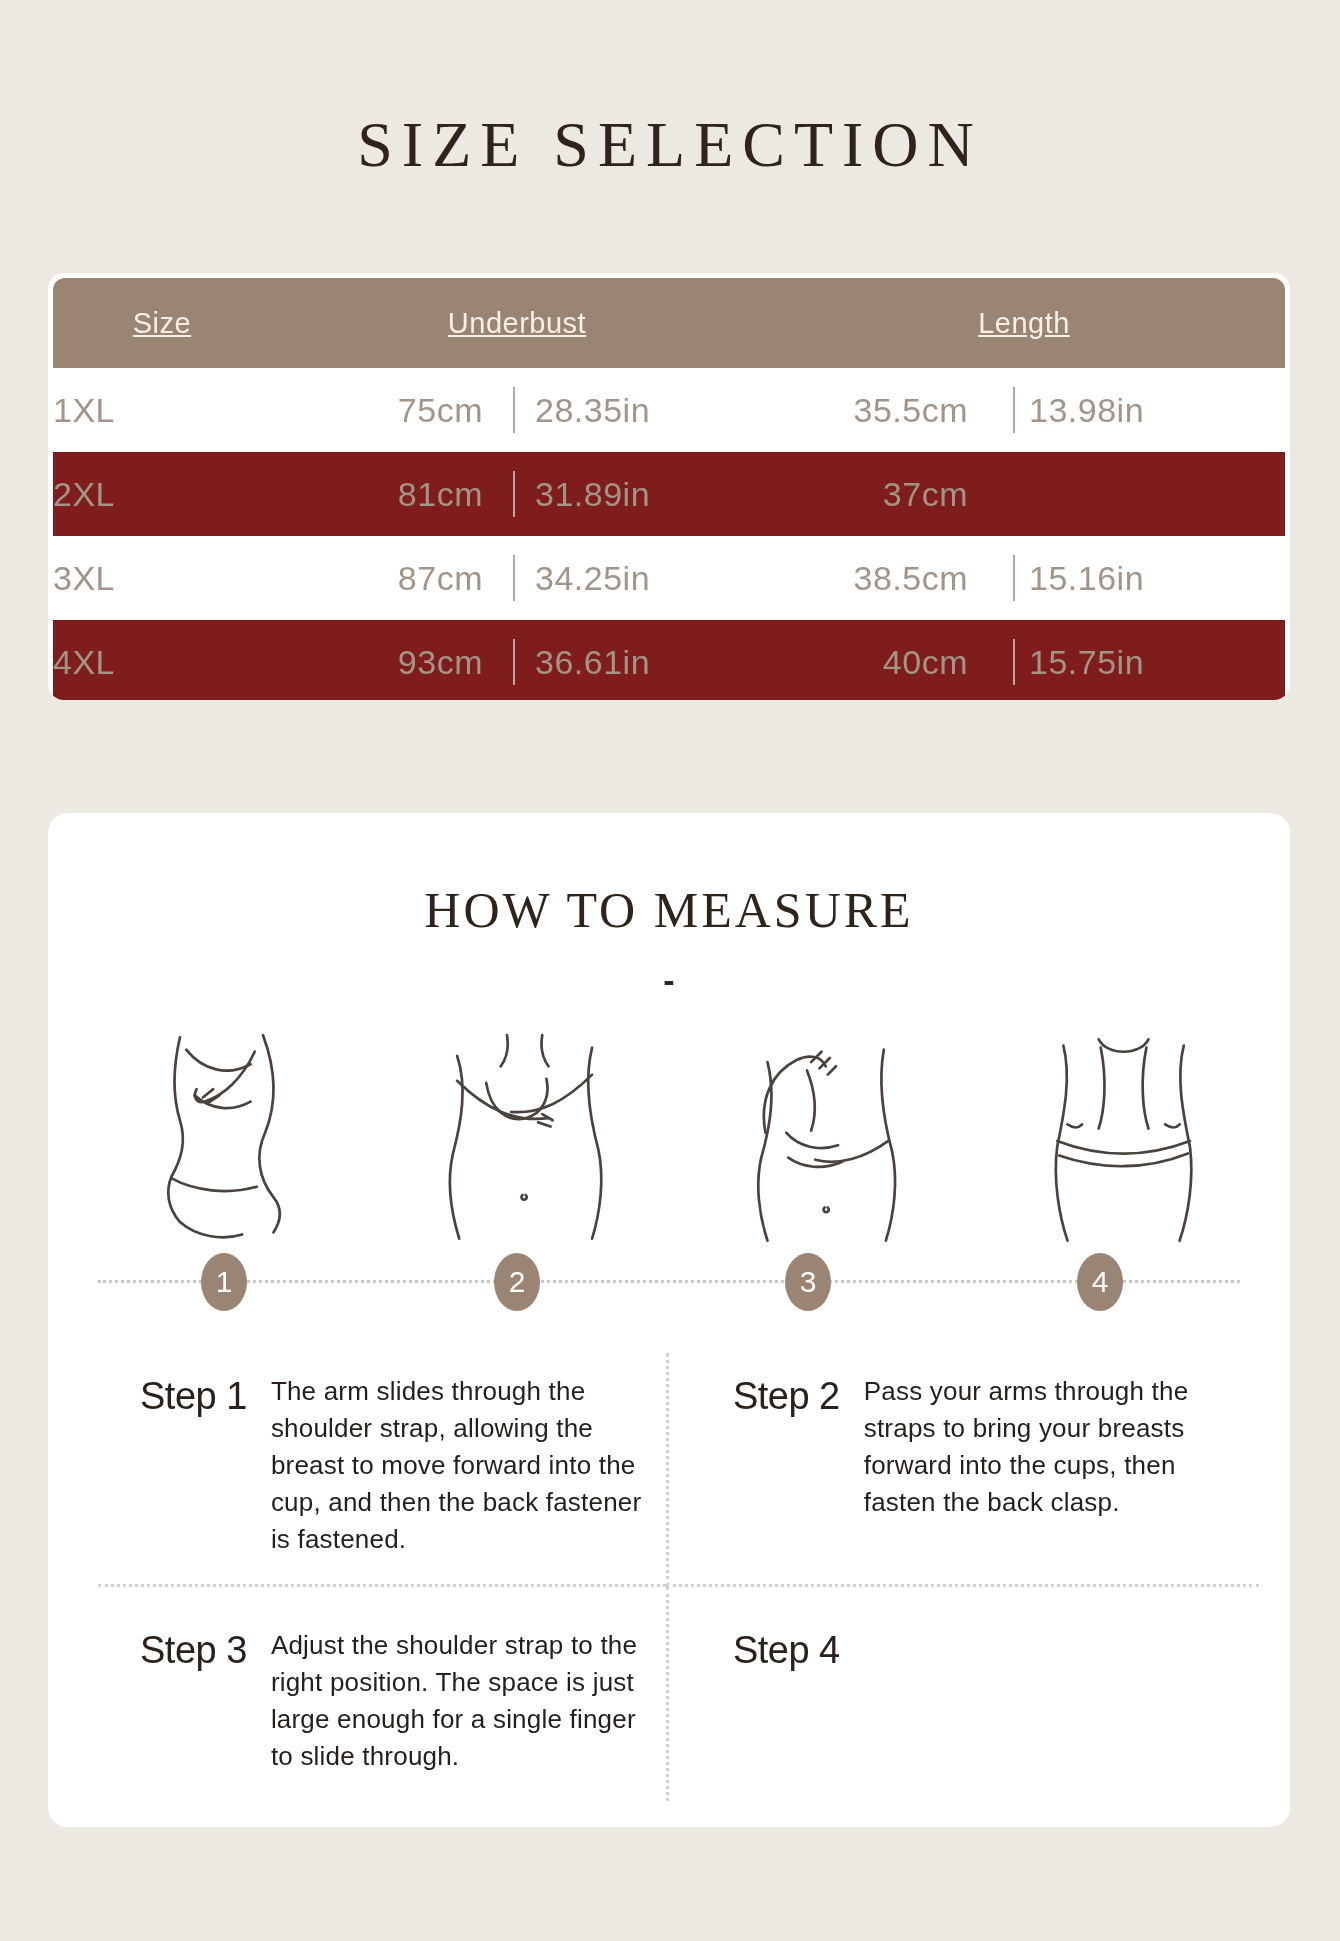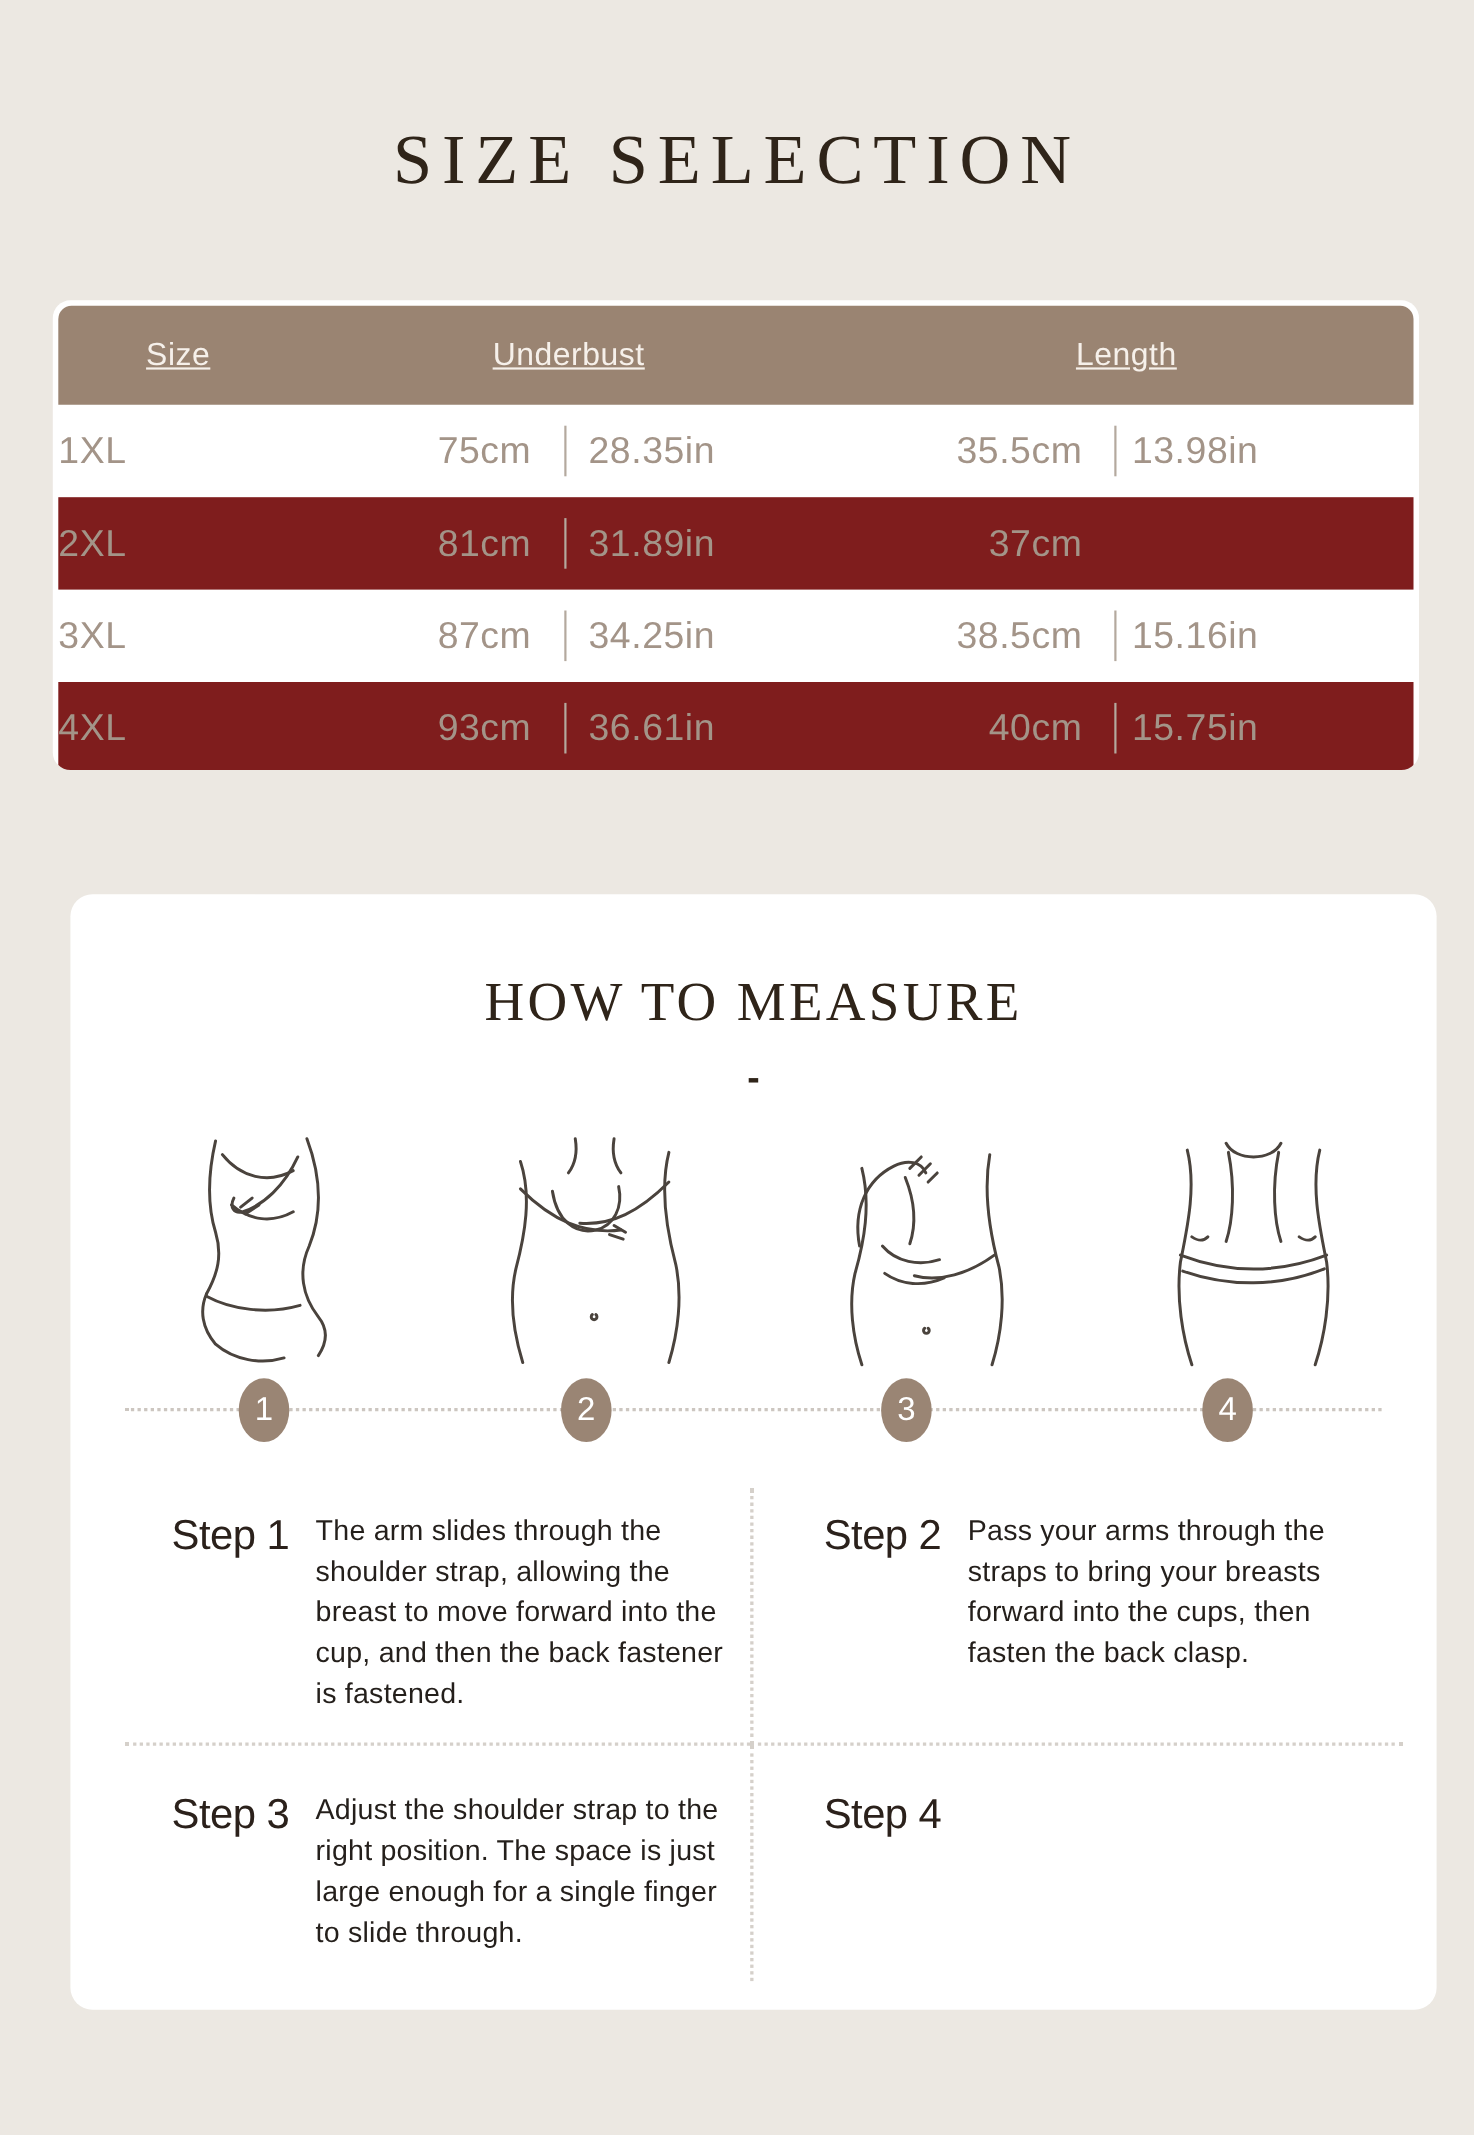--- a/index.html
+++ b/index.html
@@ -35,32 +35,32 @@
   .t-row{
     height:84px;
     display:grid;grid-template-columns:218px 242px 250px 250px 272px;
     align-items:center;
     font-size:34px;color:#a39488;letter-spacing:.5px;
   }
   .t-row.alt{background:#7f1d1d;}
   .cell{white-space:nowrap;}
   .cell.size{}
   .cell.cm{text-align:right;padding-right:30px;}
-  .cell.cm2{text-align:right;padding-right:29px;}
+  .cell.cm2{text-align:right;padding-right:45px;}
   .cell.in{position:relative;text-align:left;padding-left:22px;}
   .cell.in2{position:relative;text-align:left;padding-left:16px;}
   .cell.in::before,.cell.in2::before{
     content:"";position:absolute;left:0;top:50%;
     transform:translateY(-50%);
     width:2px;height:46px;background:#b4a99e;
   }
   
   .measure-card{
     position:absolute;top:813px;left:48px;width:1242px;height:1014px;
-    background:#ffffff;border-radius:20px;box-sizing:border-box;margin-left:16px;
+    background:#ffffff;border-radius:20px;box-sizing:border-box;
   }
   .m-title{
     position:absolute;top:72px;left:0;width:100%;
     text-align:center;
     font-family:"Liberation Serif", serif;
     font-size:50px;letter-spacing:3px;line-height:1;
     color:#2f2419;font-weight:500;
   }
   .m-dash{
     position:absolute;top:150px;left:0;width:100%;

